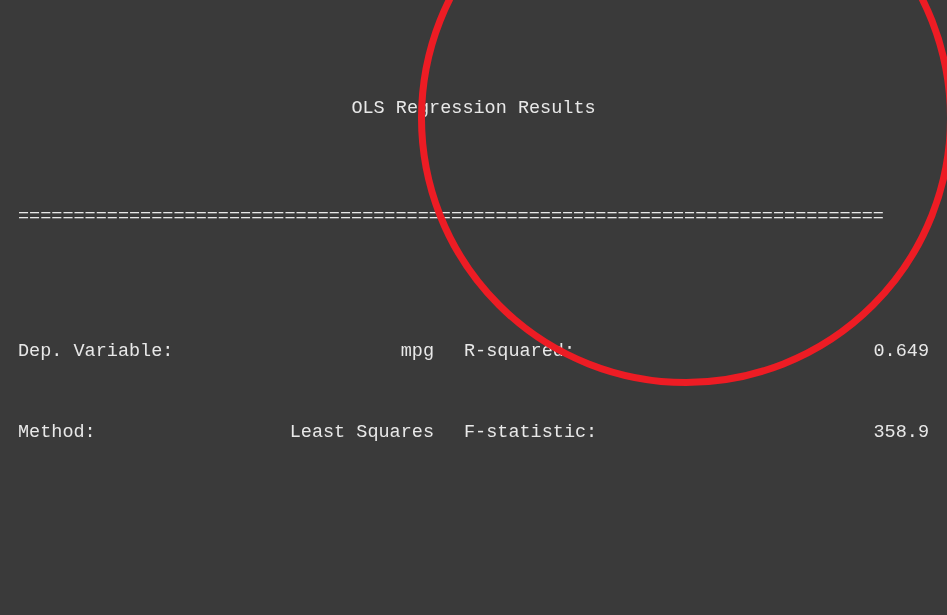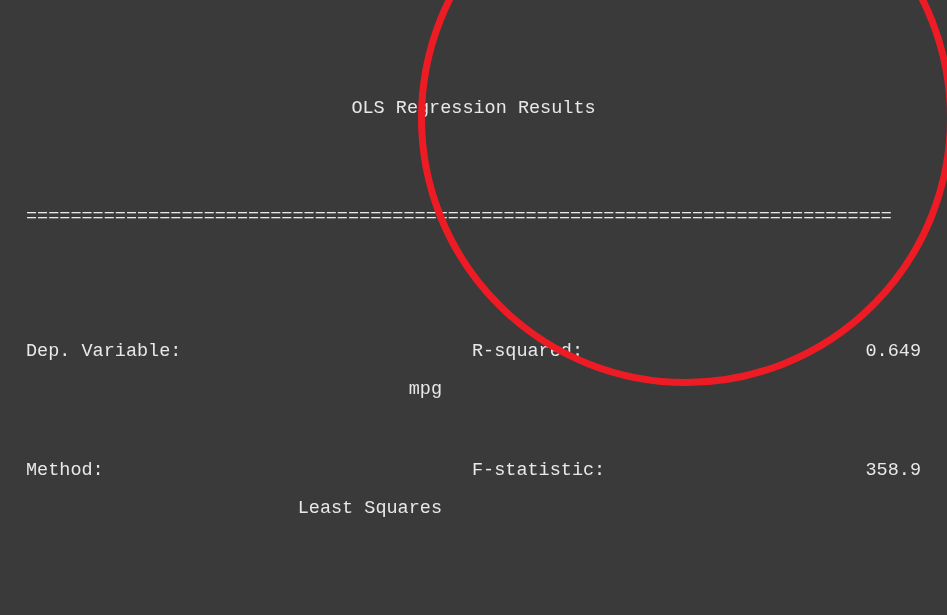--- a/index.html
+++ b/index.html
@@ -6,21 +6,21 @@
     margin: 0;
     padding: 0;
     background: #000;
   }
   .frame {
     width: 947px;
     height: 615px;
     background: #3a3a3a;
     position: relative;
     box-sizing: border-box;
-    padding: 14px 26px;
+    padding: 14px 18px;
     font-family: "Courier New", Courier, monospace;
     font-size: 18.5px;
     line-height: 27px;
     color: #e8e8e8;
     white-space: pre;
     overflow: hidden;
   }
   .line {
     display: block;
   }
@@ -29,21 +29,21 @@
     width: 100%;
   }
   .two-col {
     display: flex;
   }
   .two-col .left, .two-col .right {
     display: flex;
   }
   .two-col .left { width: 416px; }
   .two-col .left .lab { width: 200px; }
-  .two-col .left .val { width: 216px; text-align: right; margin-top: 38px; }
+  .two-col .left .val { width: 216px; text-align: right; }
   .two-col .sep { width: 30px; }
   .two-col .right { flex: 1; }
   .two-col .right .lab { width: 230px; }
   .two-col .right .val { flex:1; text-align: right; }
 
   .annot-circle {
     position: absolute;
     left: 418px;
     top: -150px;
     width: 536px;

